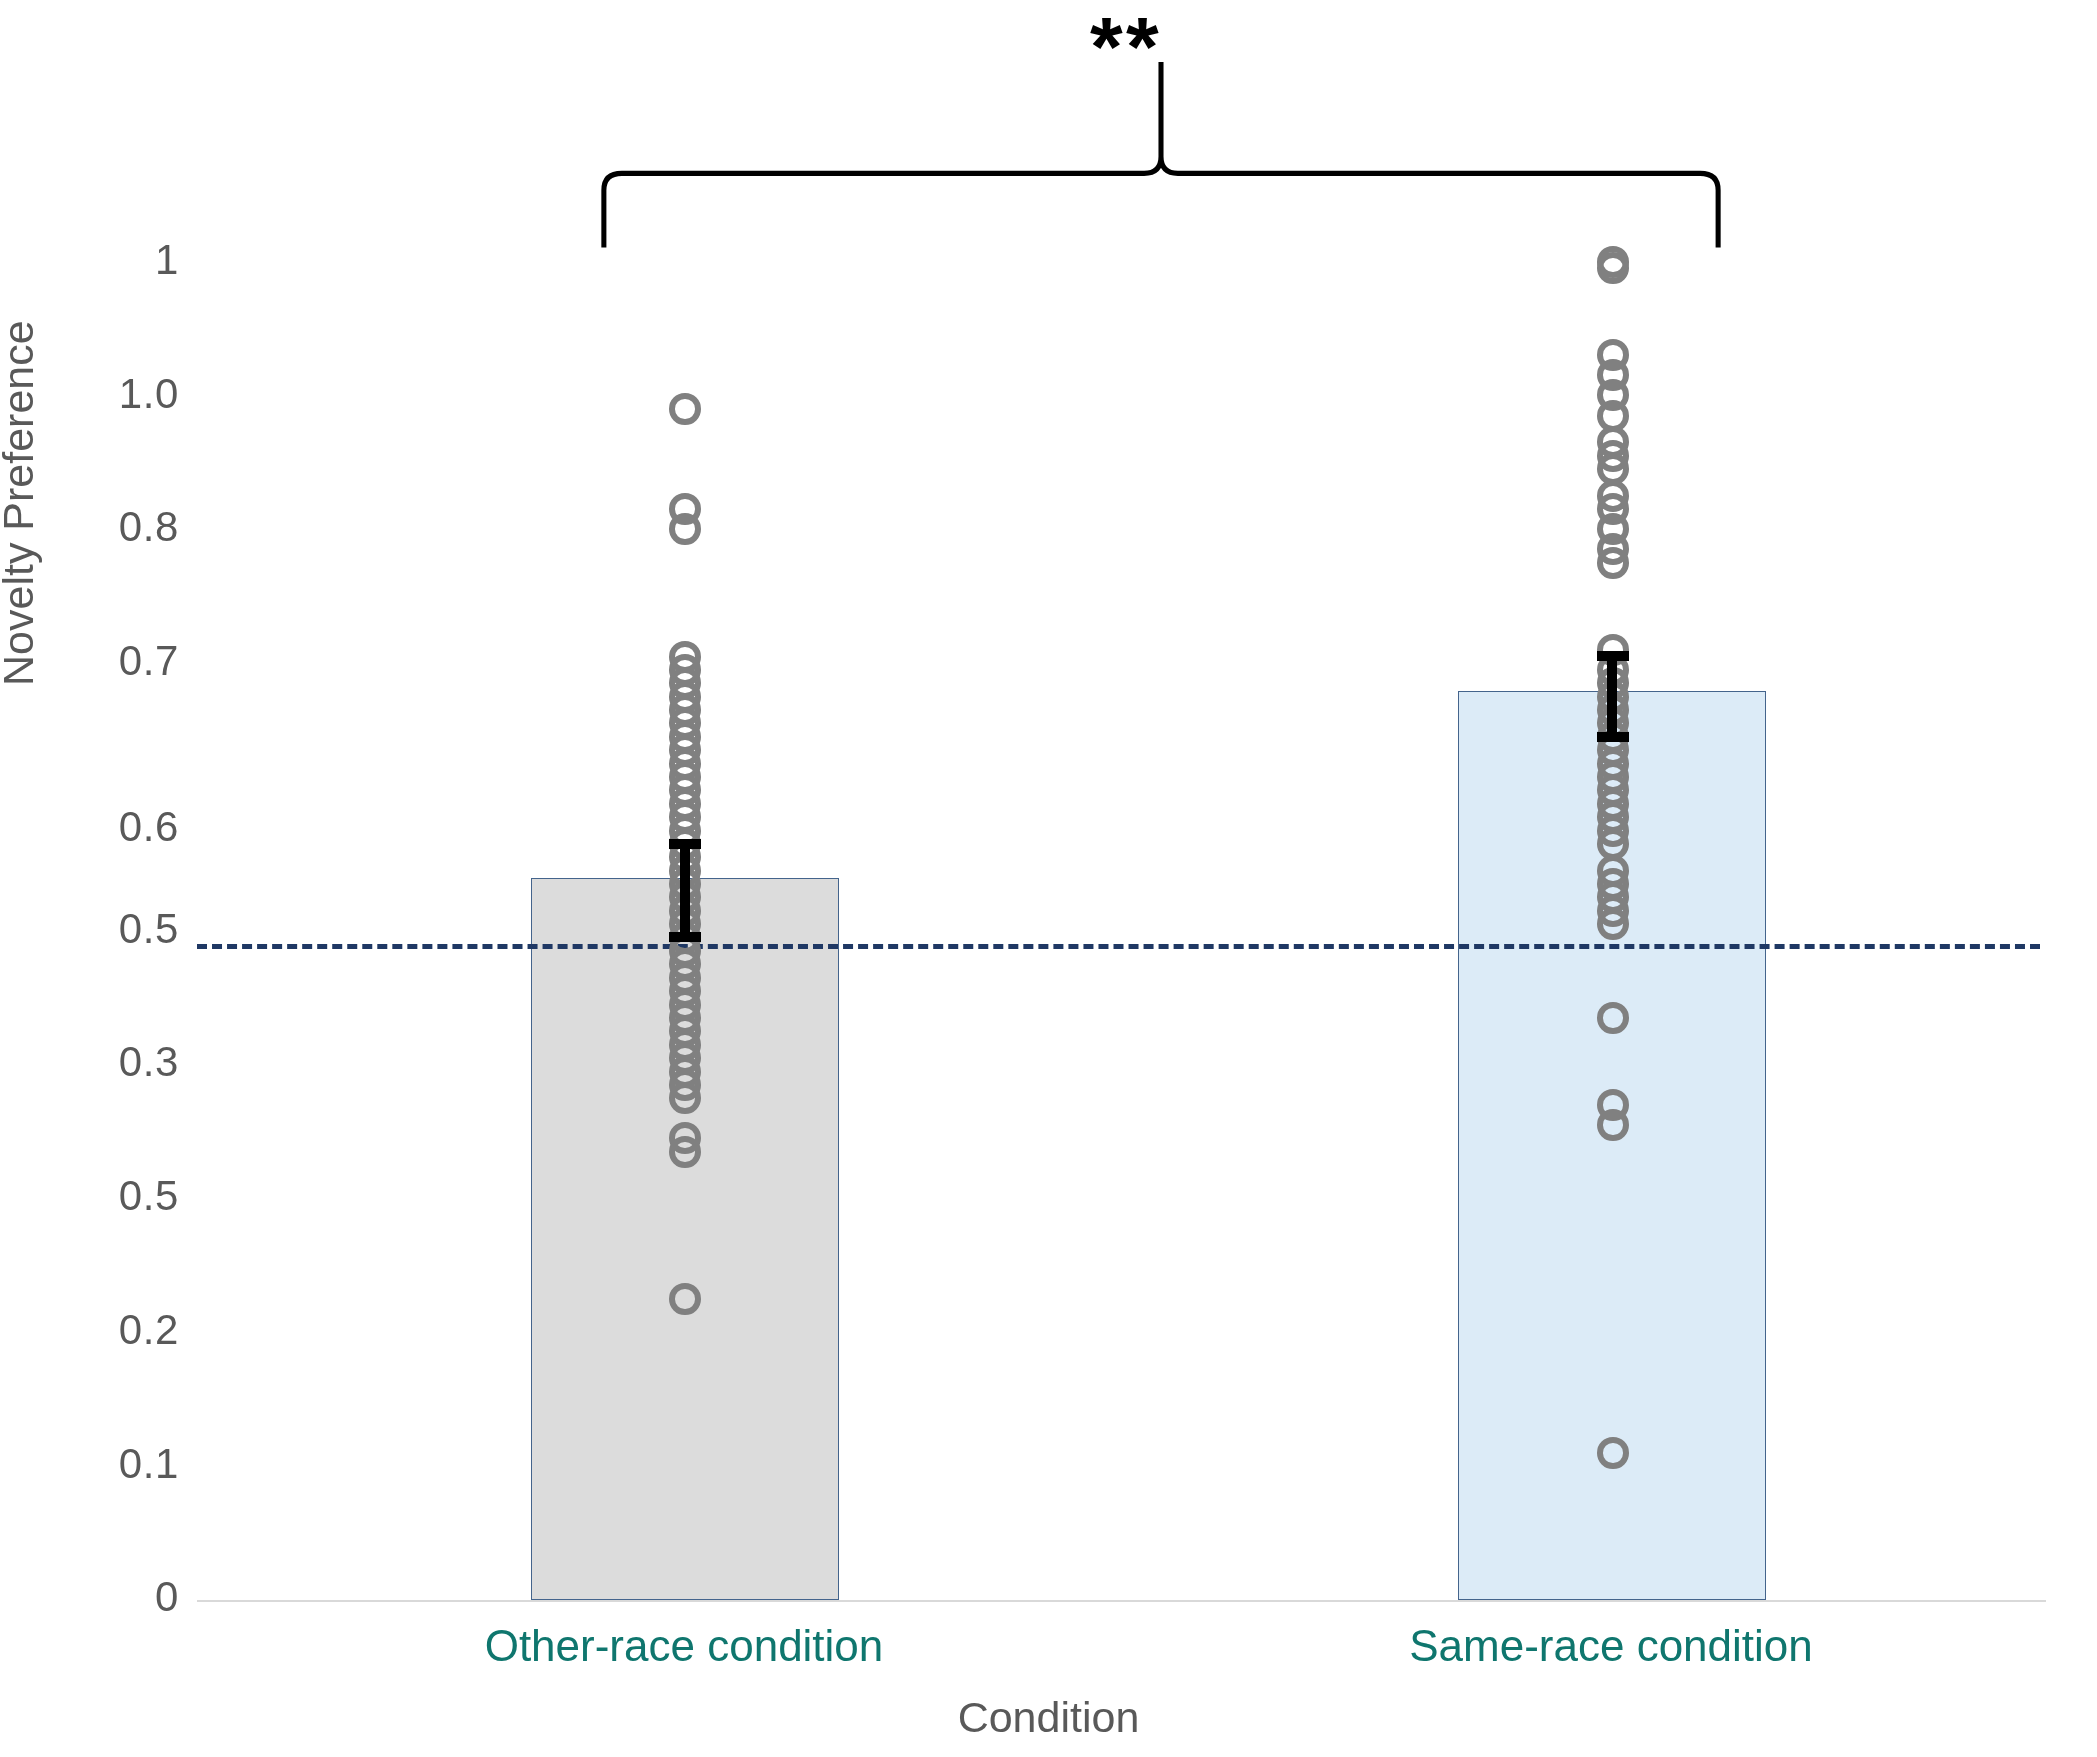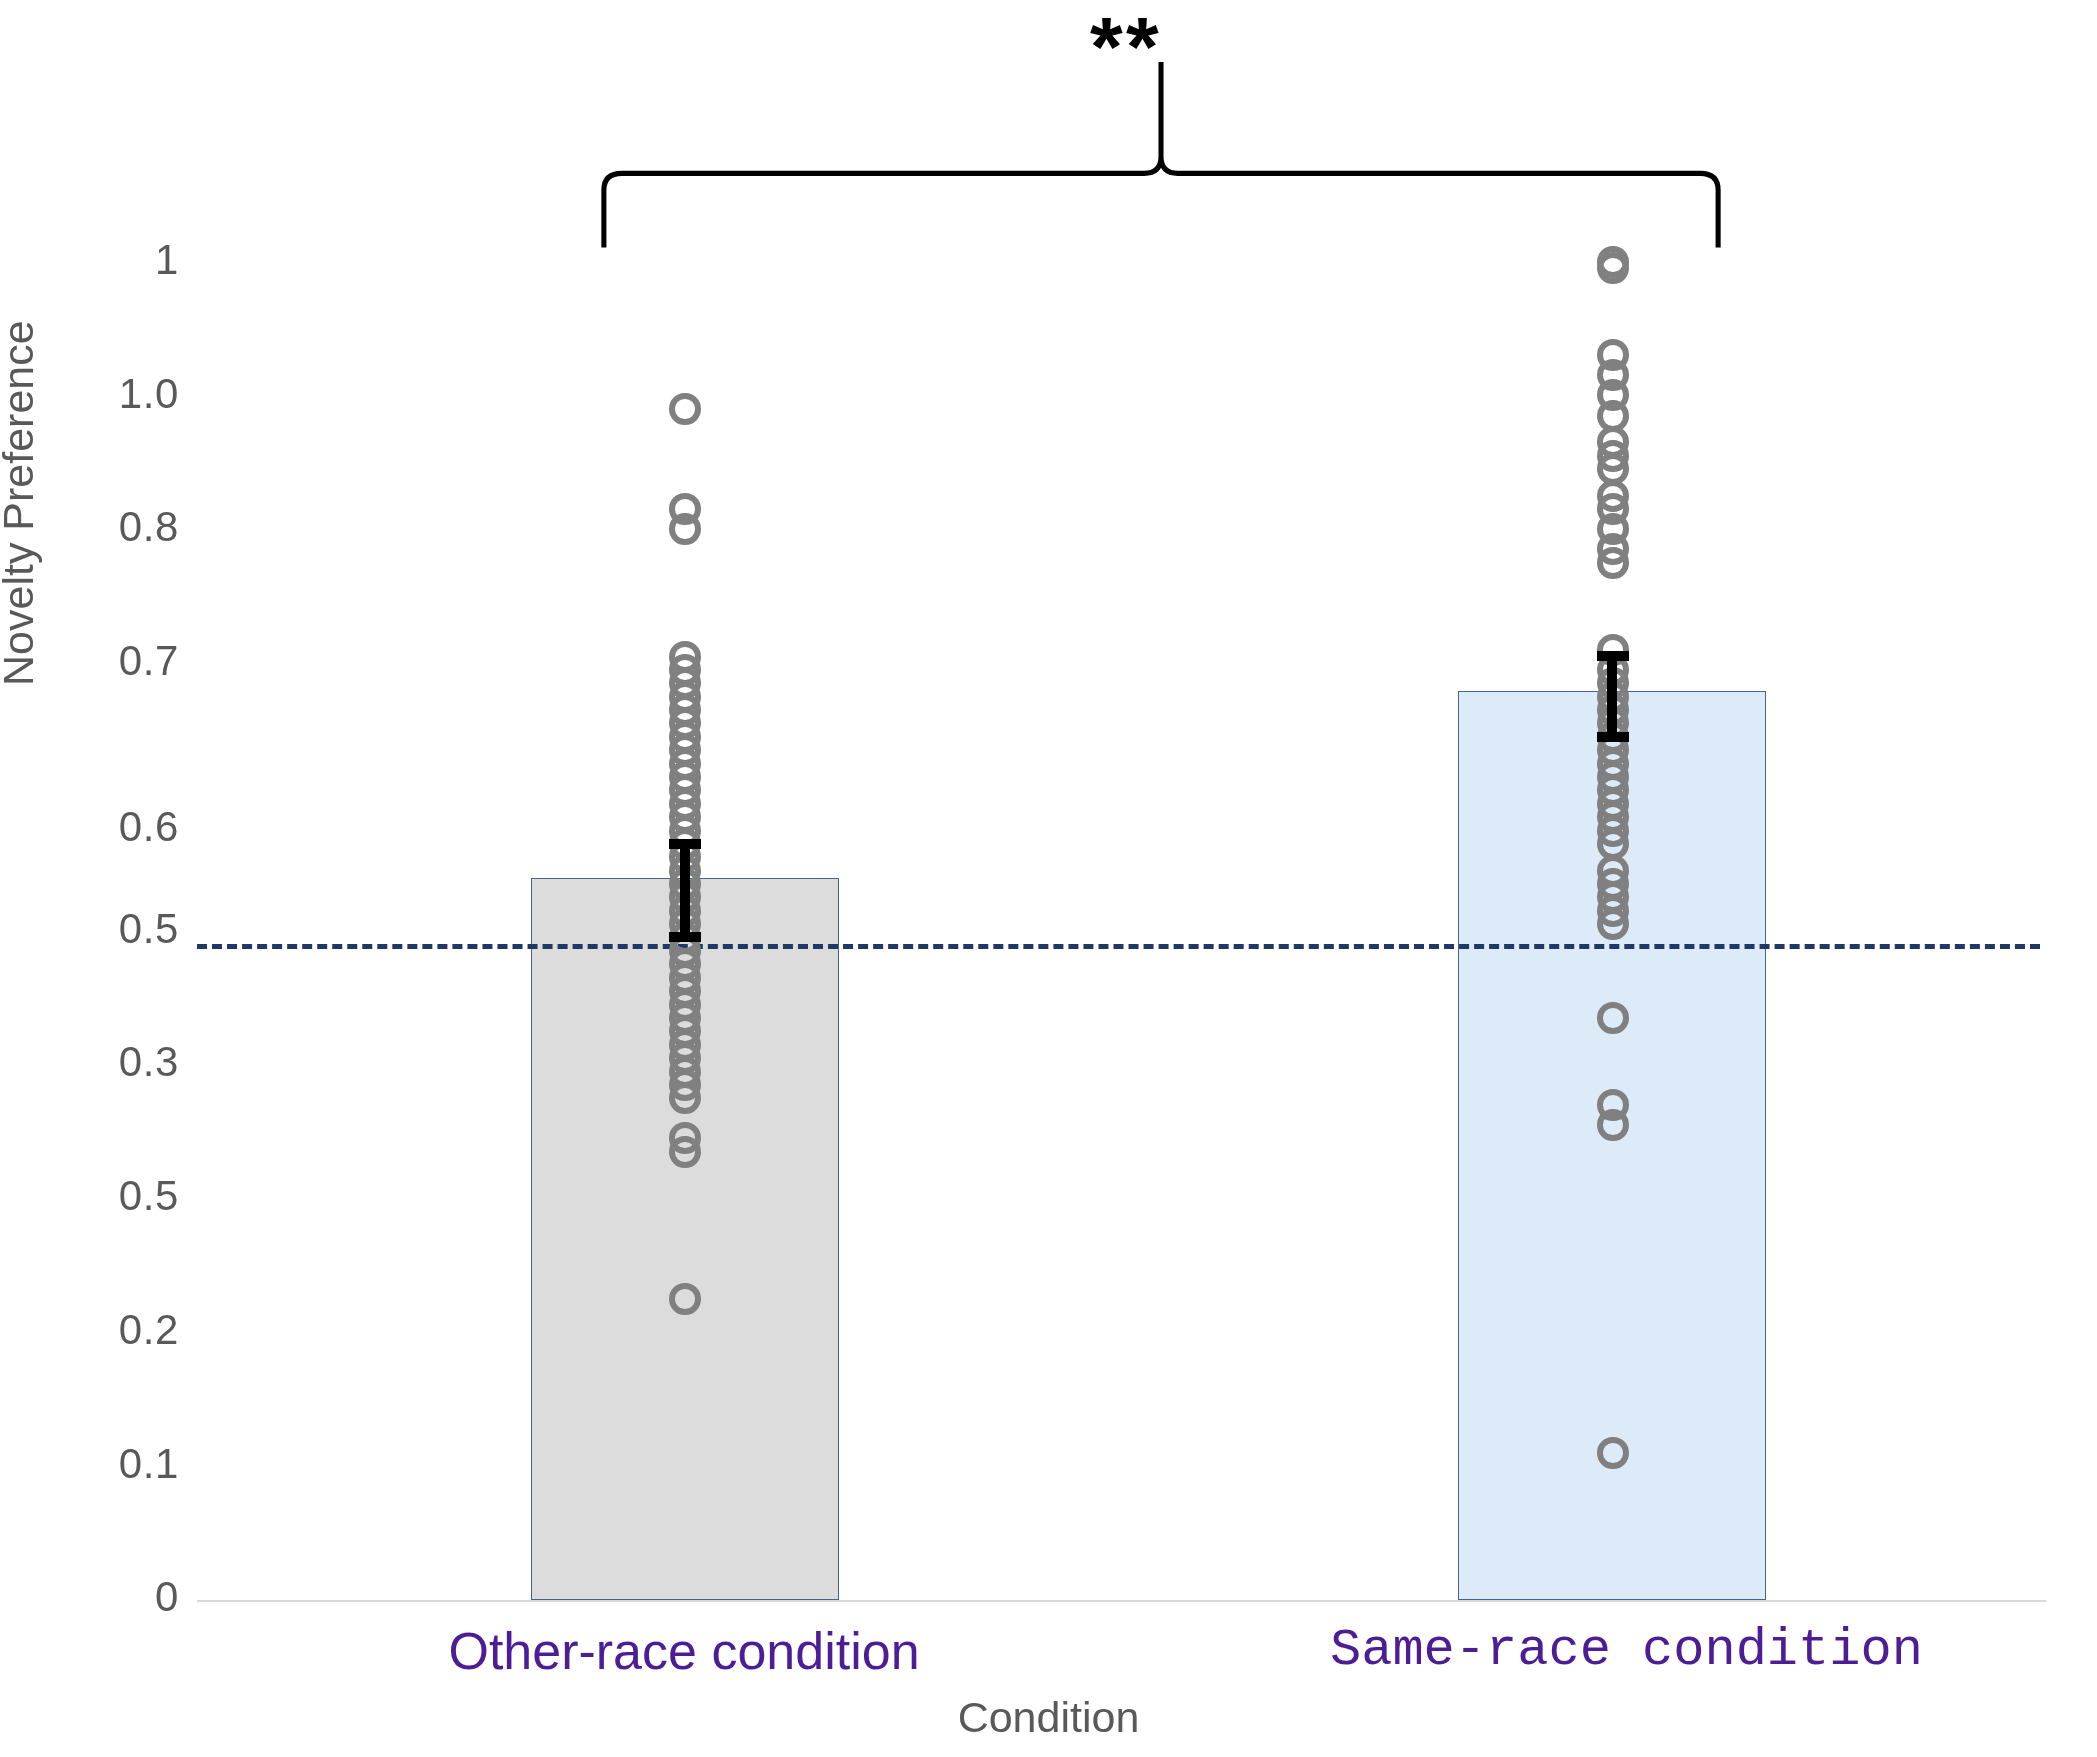--- a/index.html
+++ b/index.html
@@ -12,21 +12,21 @@
   .ytick{position:absolute;right:1918px;width:146px;text-align:right;
          font-size:42px;color:#595959;letter-spacing:0.6px;line-height:1;}
 
   .ylabel{position:absolute;left:-5.6px;top:686px;
           transform:rotate(-90deg);transform-origin:left top;
           font-size:43px;color:#595959;white-space:nowrap;}
 
   .xlabel{position:absolute;left:0;top:1693px;width:2097px;text-align:center;
           font-size:43px;color:#595959;}
 
-  .xtick{position:absolute;top:1621px;font-size:52px;color:#4c1d95;
+  .xtick{position:absolute;top:1621px;font-size:44px;color:#0f766e;
          text-align:center;white-space:nowrap;}
 
   
   .axis-baseline{position:absolute;left:197px;top:1600px;width:1849px;height:2.2px;
                  background:#d9d9d9;}
 
   
   .bar{position:absolute;box-sizing:border-box;}
   .bar-other{background:#dcdcdc;border:1.7px solid #44648c;}
   .bar-same{background:#dcebf7;border:1.7px solid #44648c;}
@@ -69,21 +69,21 @@
   <div class="ytick" style="top:1041px;">0.3</div>
   <div class="ytick" style="top:1175px;">0.5</div>
   <div class="ytick" style="top:1309px;">0.2</div>
   <div class="ytick" style="top:1443px;">0.1</div>
   <div class="ytick" style="top:1576px;">0</div>
 
   <div class="ylabel">Novelty Preference</div>
   <div class="xlabel">Condition</div>
 
   <div class="xtick" style="left:403px;width:562px;">Other-race condition</div>
-  <div class="xtick" style="left:1330px;width:562px;font-family:Liberation Mono, monospace;">Same-race condition</div>
+  <div class="xtick" style="left:1330px;width:562px;">Same-race condition</div>
 
   <div class="axis-baseline"></div>
 
   <div class="bar bar-other" style="left:531px;top:878px;width:308px;height:722px;"></div>
   <div class="bar bar-same" style="left:1458px;top:691px;width:308px;height:909px;"></div>
 
   <div class="chanceline" style="top:944px;width:1843px;"></div>
 
   <div id="pts-other">
       <div class="pt" style="width: 31.5px; height: 31.5px; left: 669px; top: 393px;"></div>

